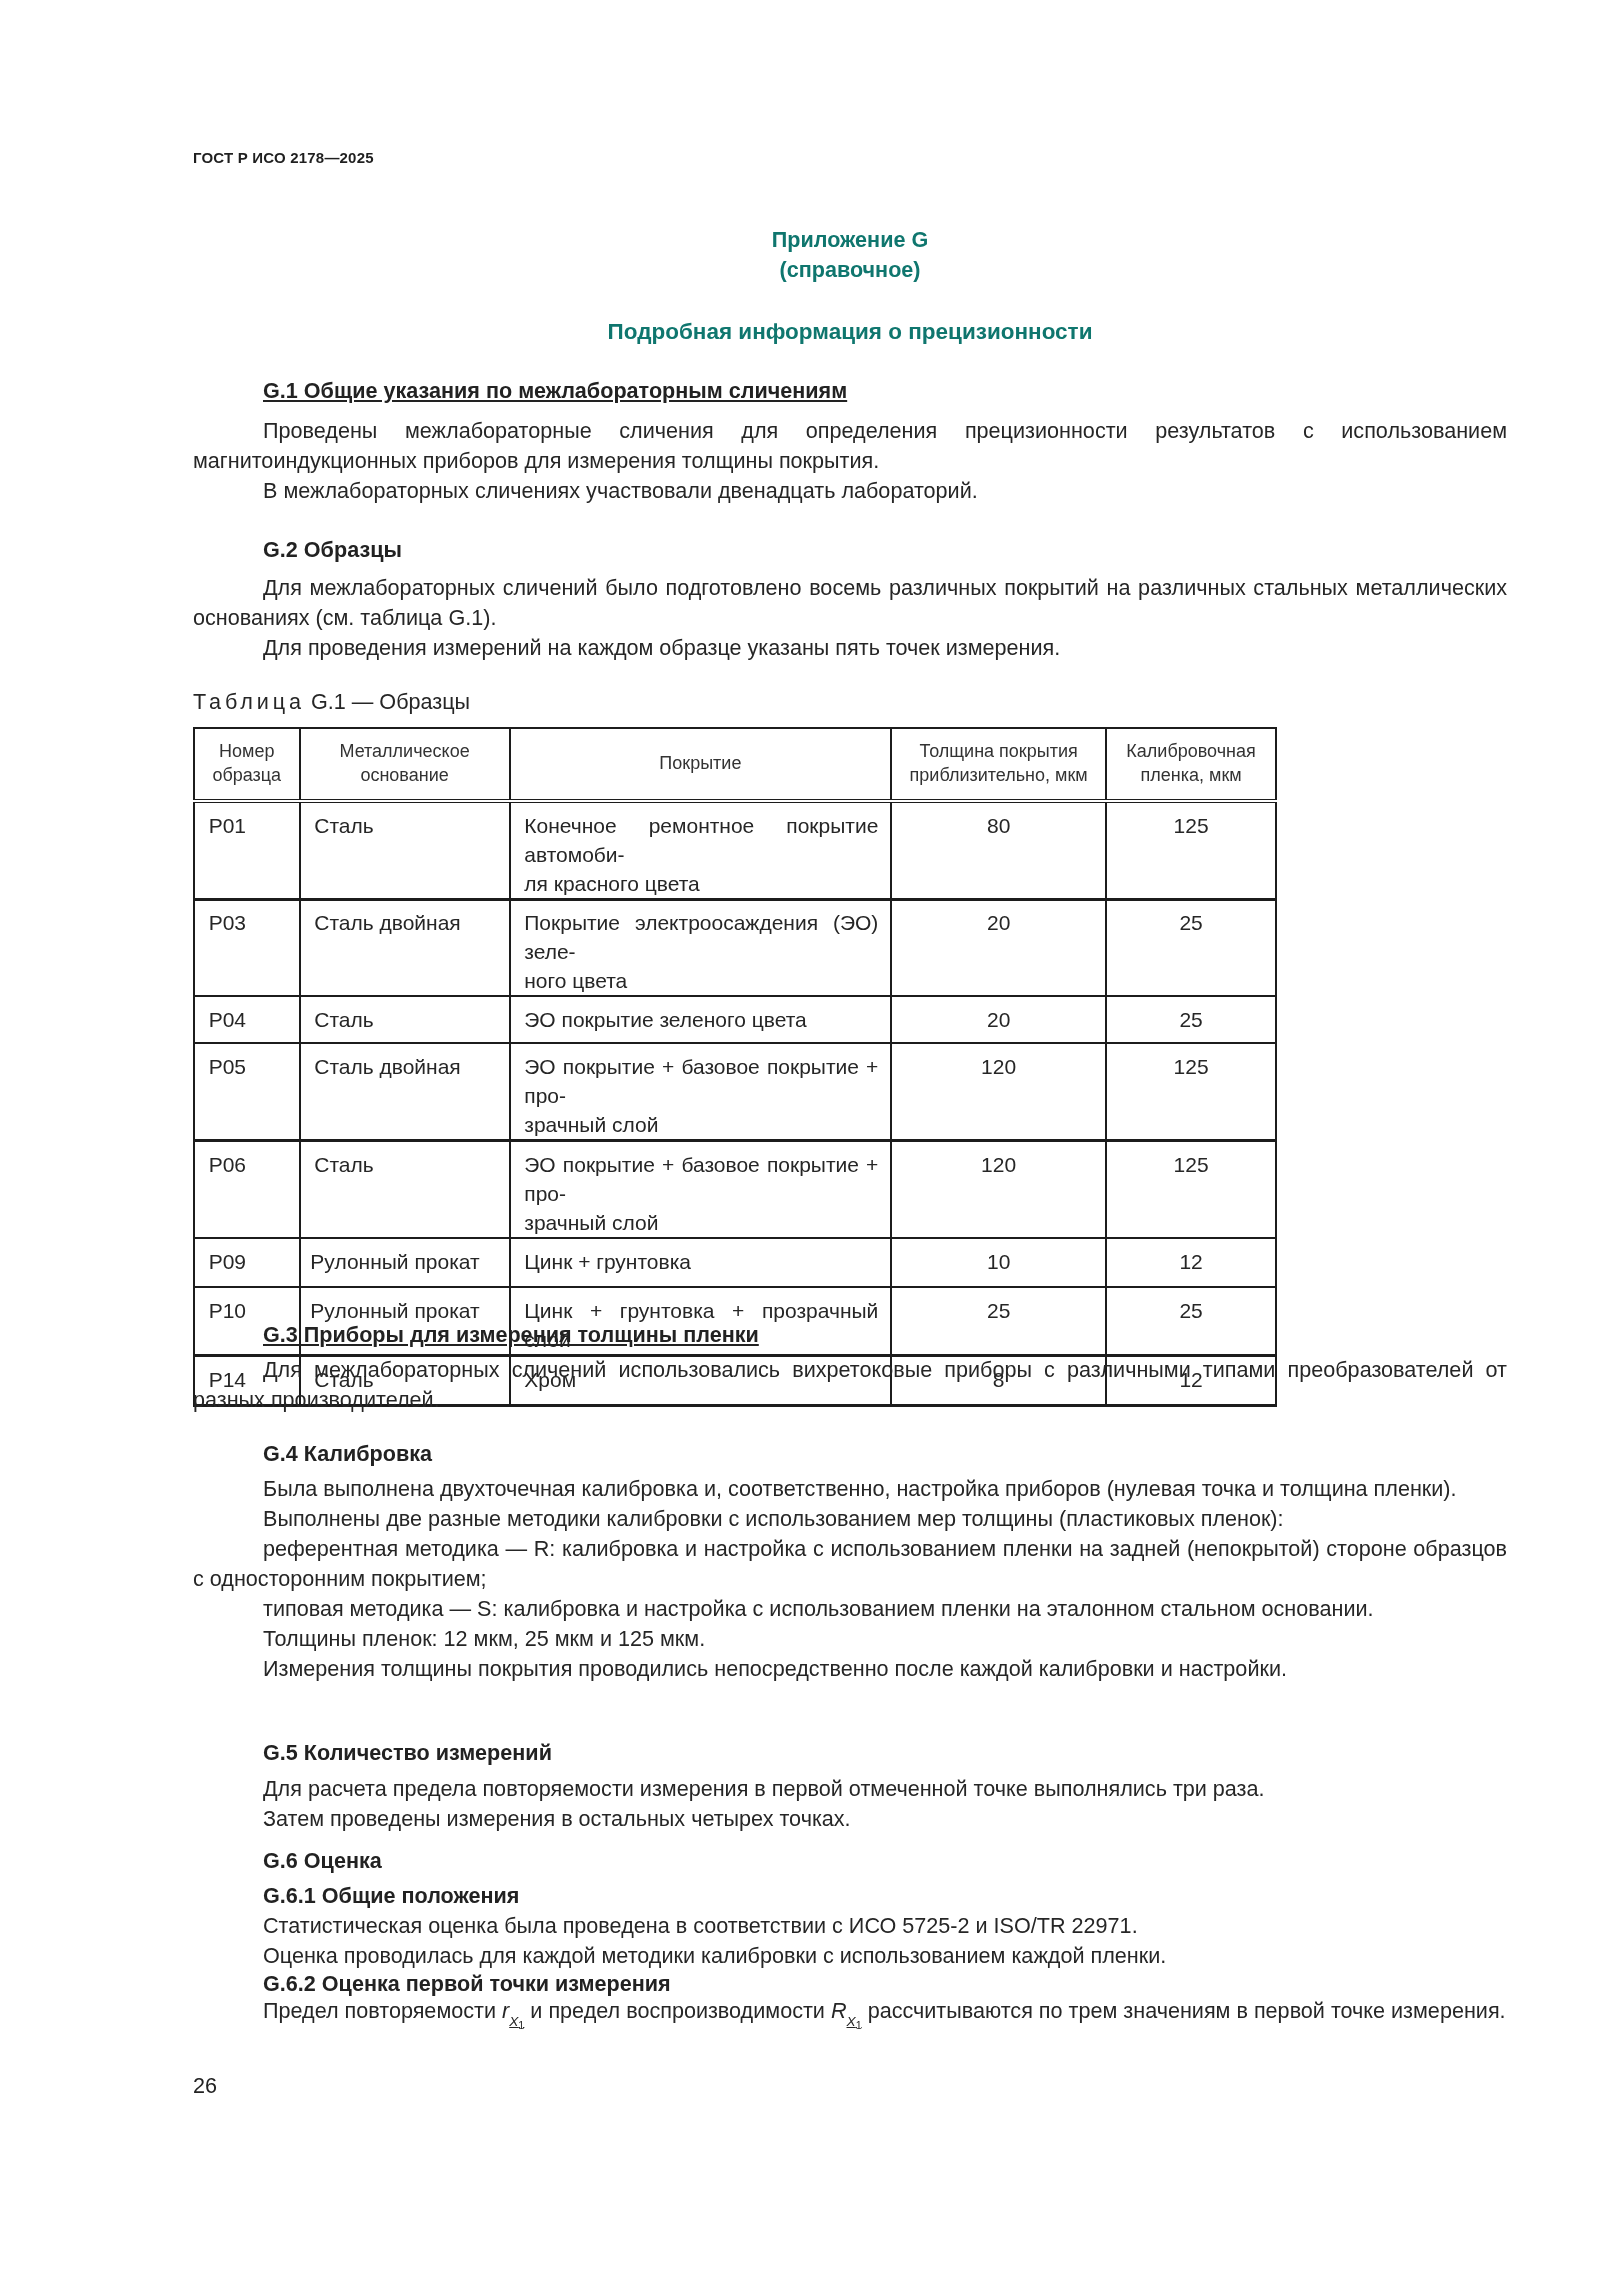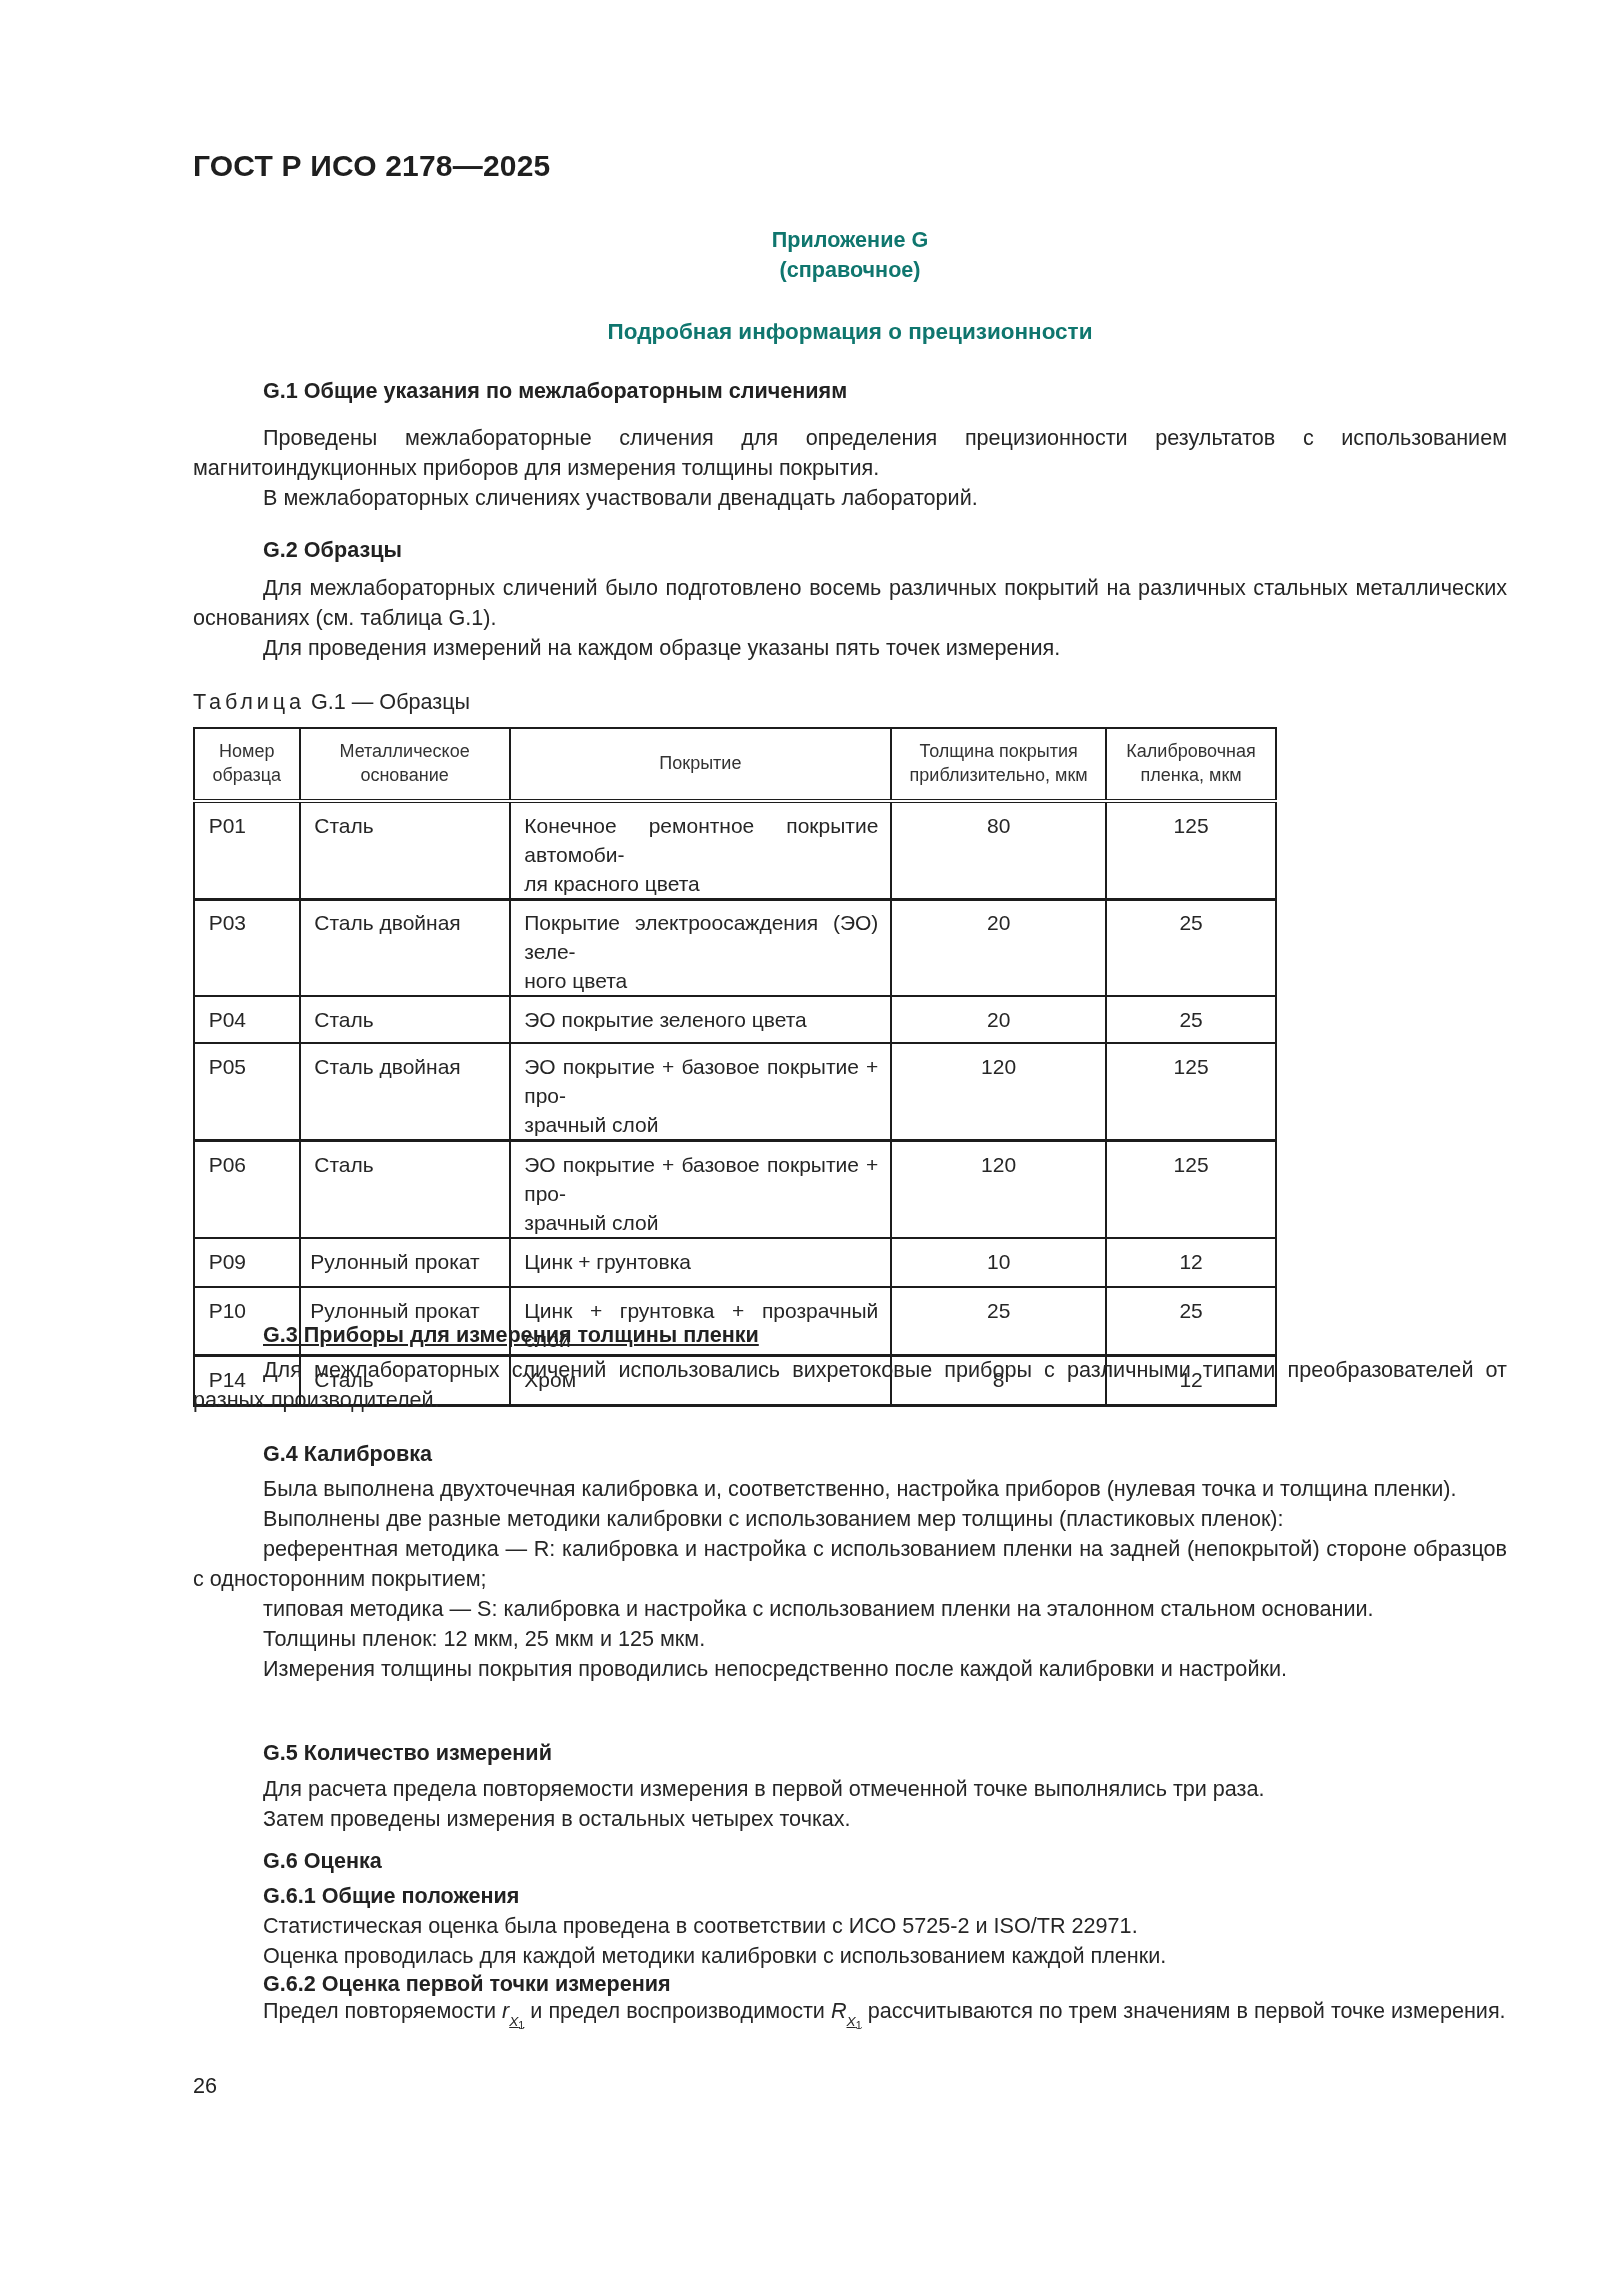--- a/index.html
+++ b/index.html
@@ -3,21 +3,21 @@
 <meta charset="utf-8">
 <style>
   html, body { margin: 0; padding: 0; background: #ffffff; }
   body {
     width: 1621px; height: 2293px; position: relative; overflow: hidden;
     font-family: "Liberation Sans", sans-serif; color: #262626;
   }
   .page { position: absolute; left: 193px; top: 0; width: 1314px; }
   .doc-code {
     position: absolute; left: 0; top: 149px;
-    font-size: 30px; font-weight: bold; color: #1f1f1f; letter-spacing: 0.2px;
+    font-size: 15px; font-weight: bold; color: #1f1f1f; letter-spacing: 0.2px;
   }
   .annex { position: absolute; left: 0; width: 1314px; text-align: center; font-weight: bold; font-size: 21.6px; color: #0f766e; }
   .annex-title { top: 227px; }
   .annex-kind { top: 257px; }
   .annex-heading { top: 319px; font-size: 22.5px; }
 
   .block { position: absolute; left: 0; width: 1314px; font-size: 21.6px; line-height: 30px; }
   .h { font-weight: bold; padding-left: 70px; color: #222; }
   .p { text-align: justify; text-indent: 70px; margin: 0; }
   .caption { font-size: 21.6px; }
@@ -54,21 +54,21 @@
 
 <div class="page">
 
   <div class="doc-code">ГОСТ Р ИСО 2178—2025</div>
 
   <div class="annex annex-title">Приложение G</div>
   <div class="annex annex-kind">(справочное)</div>
   <div class="annex annex-heading">Подробная информация о прецизионности</div>
 
   <div class="block" style="top:376px;">
-    <div class="h" style="margin-bottom:17px;">G.1 Общие указания по межлабораторным сличениям</div>
+    <div class="h" style="margin-bottom:10px;text-decoration:underline;">G.1 Общие указания по межлабораторным сличениям</div>
     <p class="p">Проведены межлабораторные сличения для определения прецизионности результатов с использованием магнитоиндукционных приборов для измерения толщины покрытия.</p>
     <p class="p">В межлабораторных сличениях участвовали двенадцать лабораторий.</p>
   </div>
 
   <div class="block" style="top:535px;">
     <div class="h" style="margin-bottom:8px;">G.2 Образцы</div>
     <p class="p">Для межлабораторных сличений было подготовлено восемь различных покрытий на различных стальных металлических основаниях (см. таблица G.1).</p>
     <p class="p">Для проведения измерений на каждом образце указаны пять точек измерения.</p>
   </div>
 

